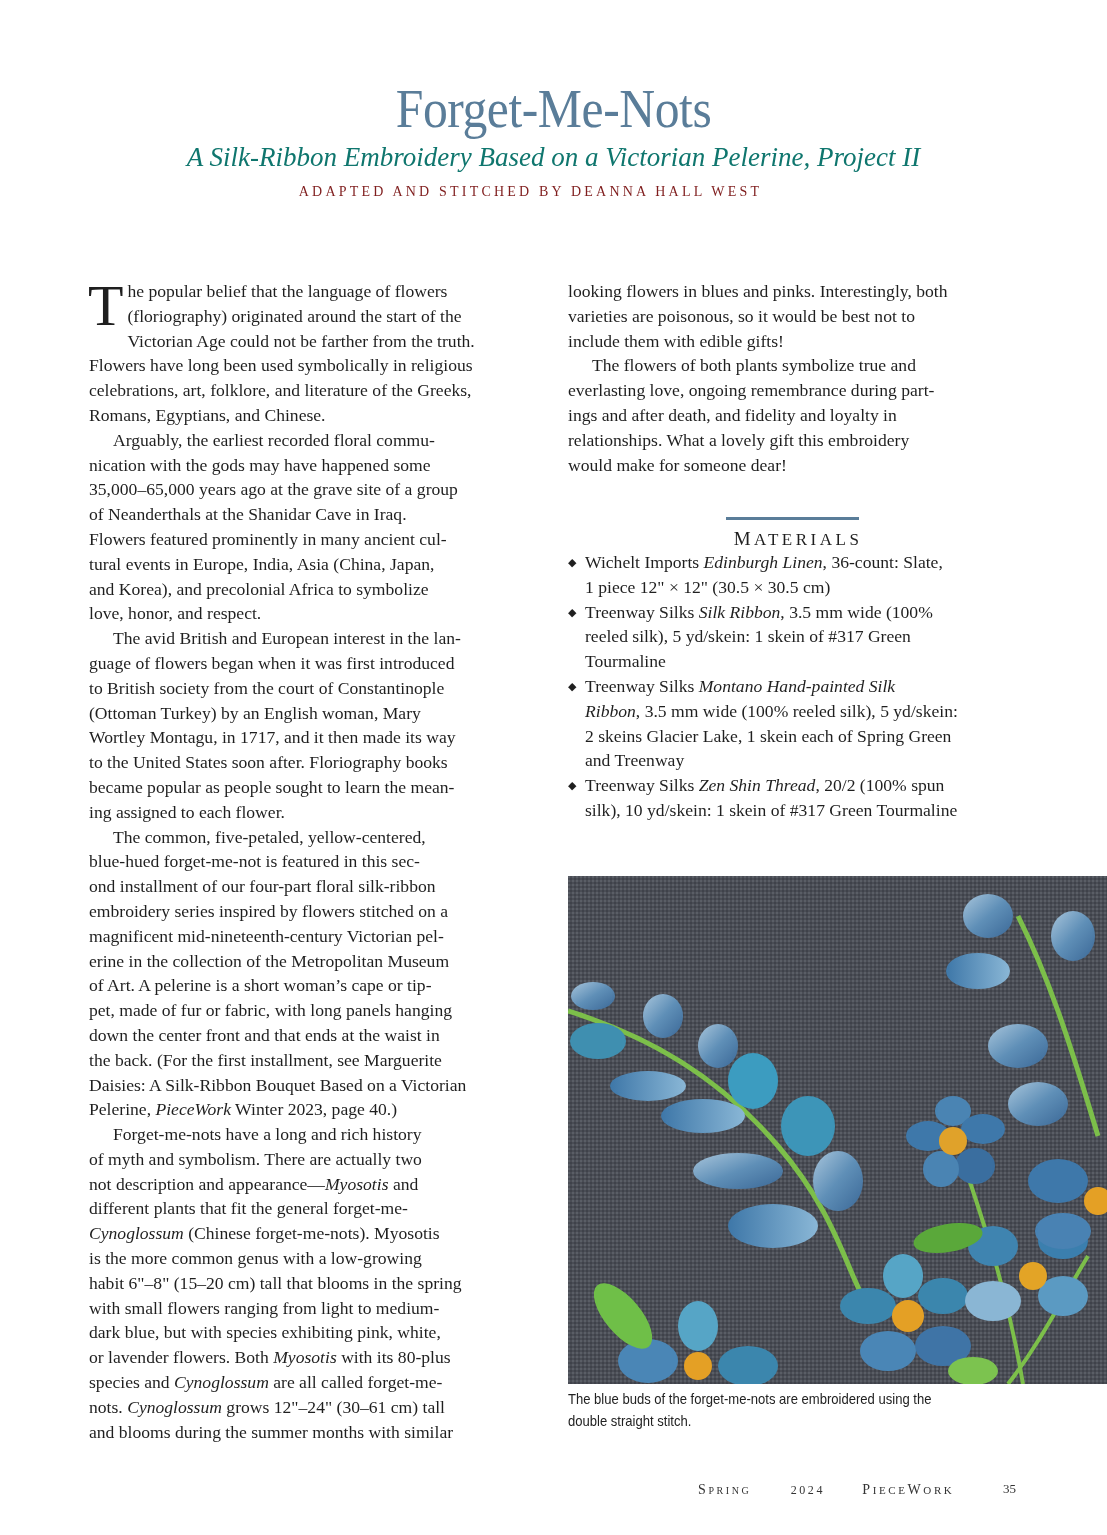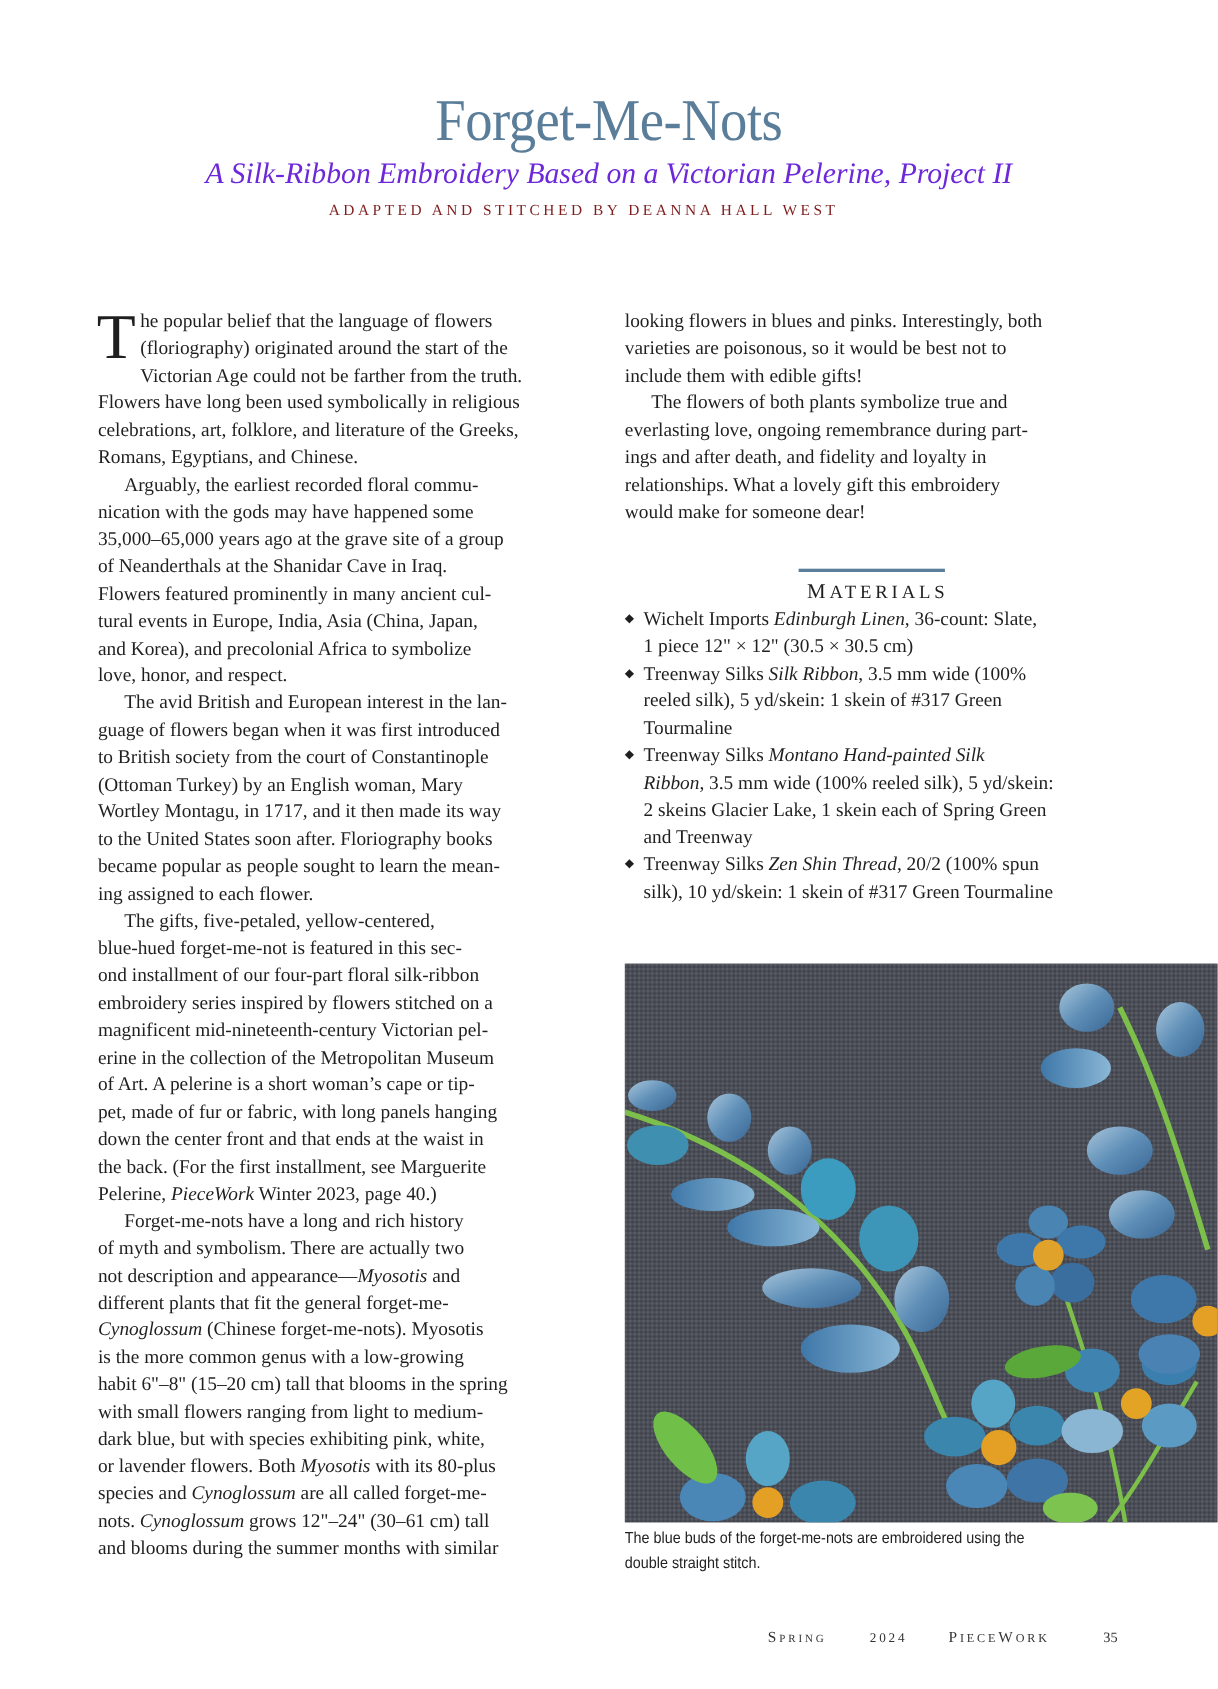--- a/index.html
+++ b/index.html
@@ -1,18 +1,18 @@
 <!DOCTYPE html>
 <html><head>
 <meta charset="utf-8">
 <style>
   html, body { margin: 0; padding: 0; background: #ffffff; }
   body { width: 1107px; height: 1535px; position: relative; overflow: hidden; color: #1f1f1f; font-family: "DejaVu Serif", serif; }
   .title { position: absolute; top: 78px; left: 0; width: 1107px; text-align: center; font-family: "Liberation Serif", serif; font-size: 54px; color: #5a7d99; letter-spacing: -0.5px; transform: scaleX(0.92); }
-  .subtitle { position: absolute; top: 142px; left: 0; width: 1107px; text-align: center; font-family: "Liberation Serif", serif; font-style: italic; font-size: 27px; color: #6d28d9; }
+  .subtitle { position: absolute; top: 142px; left: 0; width: 1107px; text-align: center; font-family: "Liberation Serif", serif; font-style: italic; font-size: 27px; color: #0f766e; }
   .byline { position: absolute; top: 184px; left: 16px; width: 1029px; text-align: center; font-family: "Liberation Serif", serif; font-size: 14px; letter-spacing: 3.2px; color: #7f1d1d; }
   .col { position: absolute; font-family: "Liberation Serif", serif; font-size: 17.6px; line-height: 24.8px; color: #1f1f1f; }
   .col-left { left: 89px; top: 279px; width: 450px; }
   .col-right { left: 568px; top: 279px; width: 460px; }
   .line { white-space: nowrap; display: block; height: 24.8px; }
   .indent { padding-left: 24px; }
   .dropcap { float: left; font-size: 58px; line-height: 46px; margin: 4px 4px 0 -1px; font-family: "Liberation Serif", serif; color: #1f1f1f; }
   em { font-style: italic; }
   .mat-rule { position: absolute; top: 517px; left: 726px; width: 133px; height: 3px; background: #5a7d99; }
   .mat-head { position: absolute; top: 528px; left: 568px; width: 460px; text-align: center; font-family: "Liberation Serif", serif; font-size: 17px; letter-spacing: 3.5px; color: #1f1f1f; }
@@ -52,30 +52,31 @@
       <span class="line">and Korea), and precolonial Africa to symbolize</span>
       <span class="line">love, honor, and respect.</span>
       <span class="line indent">The avid British and European interest in the lan-</span>
       <span class="line">guage of flowers began when it was first introduced</span>
       <span class="line">to British society from the court of Constantinople</span>
       <span class="line">(Ottoman Turkey) by an English woman, Mary</span>
       <span class="line">Wortley Montagu, in 1717, and it then made its way</span>
       <span class="line">to the United States soon after. Floriography books</span>
       <span class="line">became popular as people sought to learn the mean-</span>
       <span class="line">ing assigned to each flower.</span>
-      <span class="line indent">The gifts, five-petaled, yellow-centered,</span>
+      <span class="line indent">The common, five-petaled, yellow-centered,</span>
       <span class="line">blue-hued forget-me-not is featured in this sec-</span>
       <span class="line">ond installment of our four-part floral silk-ribbon</span>
       <span class="line">embroidery series inspired by flowers stitched on a</span>
       <span class="line">magnificent mid-nineteenth-century Victorian pel-</span>
       <span class="line">erine in the collection of the Metropolitan Museum</span>
       <span class="line">of Art. A pelerine is a short woman’s cape or tip-</span>
       <span class="line">pet, made of fur or fabric, with long panels hanging</span>
       <span class="line">down the center front and that ends at the waist in</span>
       <span class="line">the back. (For the first installment, see Marguerite</span>
+      <span class="line">Daisies: A Silk-Ribbon Bouquet Based on a Victorian</span>
       <span class="line"><span>Pelerine, </span><em>PieceWork</em><span> Winter 2023, page 40.)</span></span>
       <span class="line indent">Forget-me-nots have a long and rich history</span>
       <span class="line">of myth and symbolism. There are actually two</span>
       <span class="line"><span>not description and appearance—</span><em>Myosotis</em><span> and</span></span>
       <span class="line">different plants that fit the general forget-me-</span>
       <span class="line"><em>Cynoglossum</em><span> (Chinese forget-me-nots). Myosotis</span></span>
       <span class="line">is the more common genus with a low-growing</span>
       <span class="line">habit 6"–8" (15–20 cm) tall that blooms in the spring</span>
       <span class="line">with small flowers ranging from light to medium-</span>
       <span class="line">dark blue, but with species exhibiting pink, white,</span>

